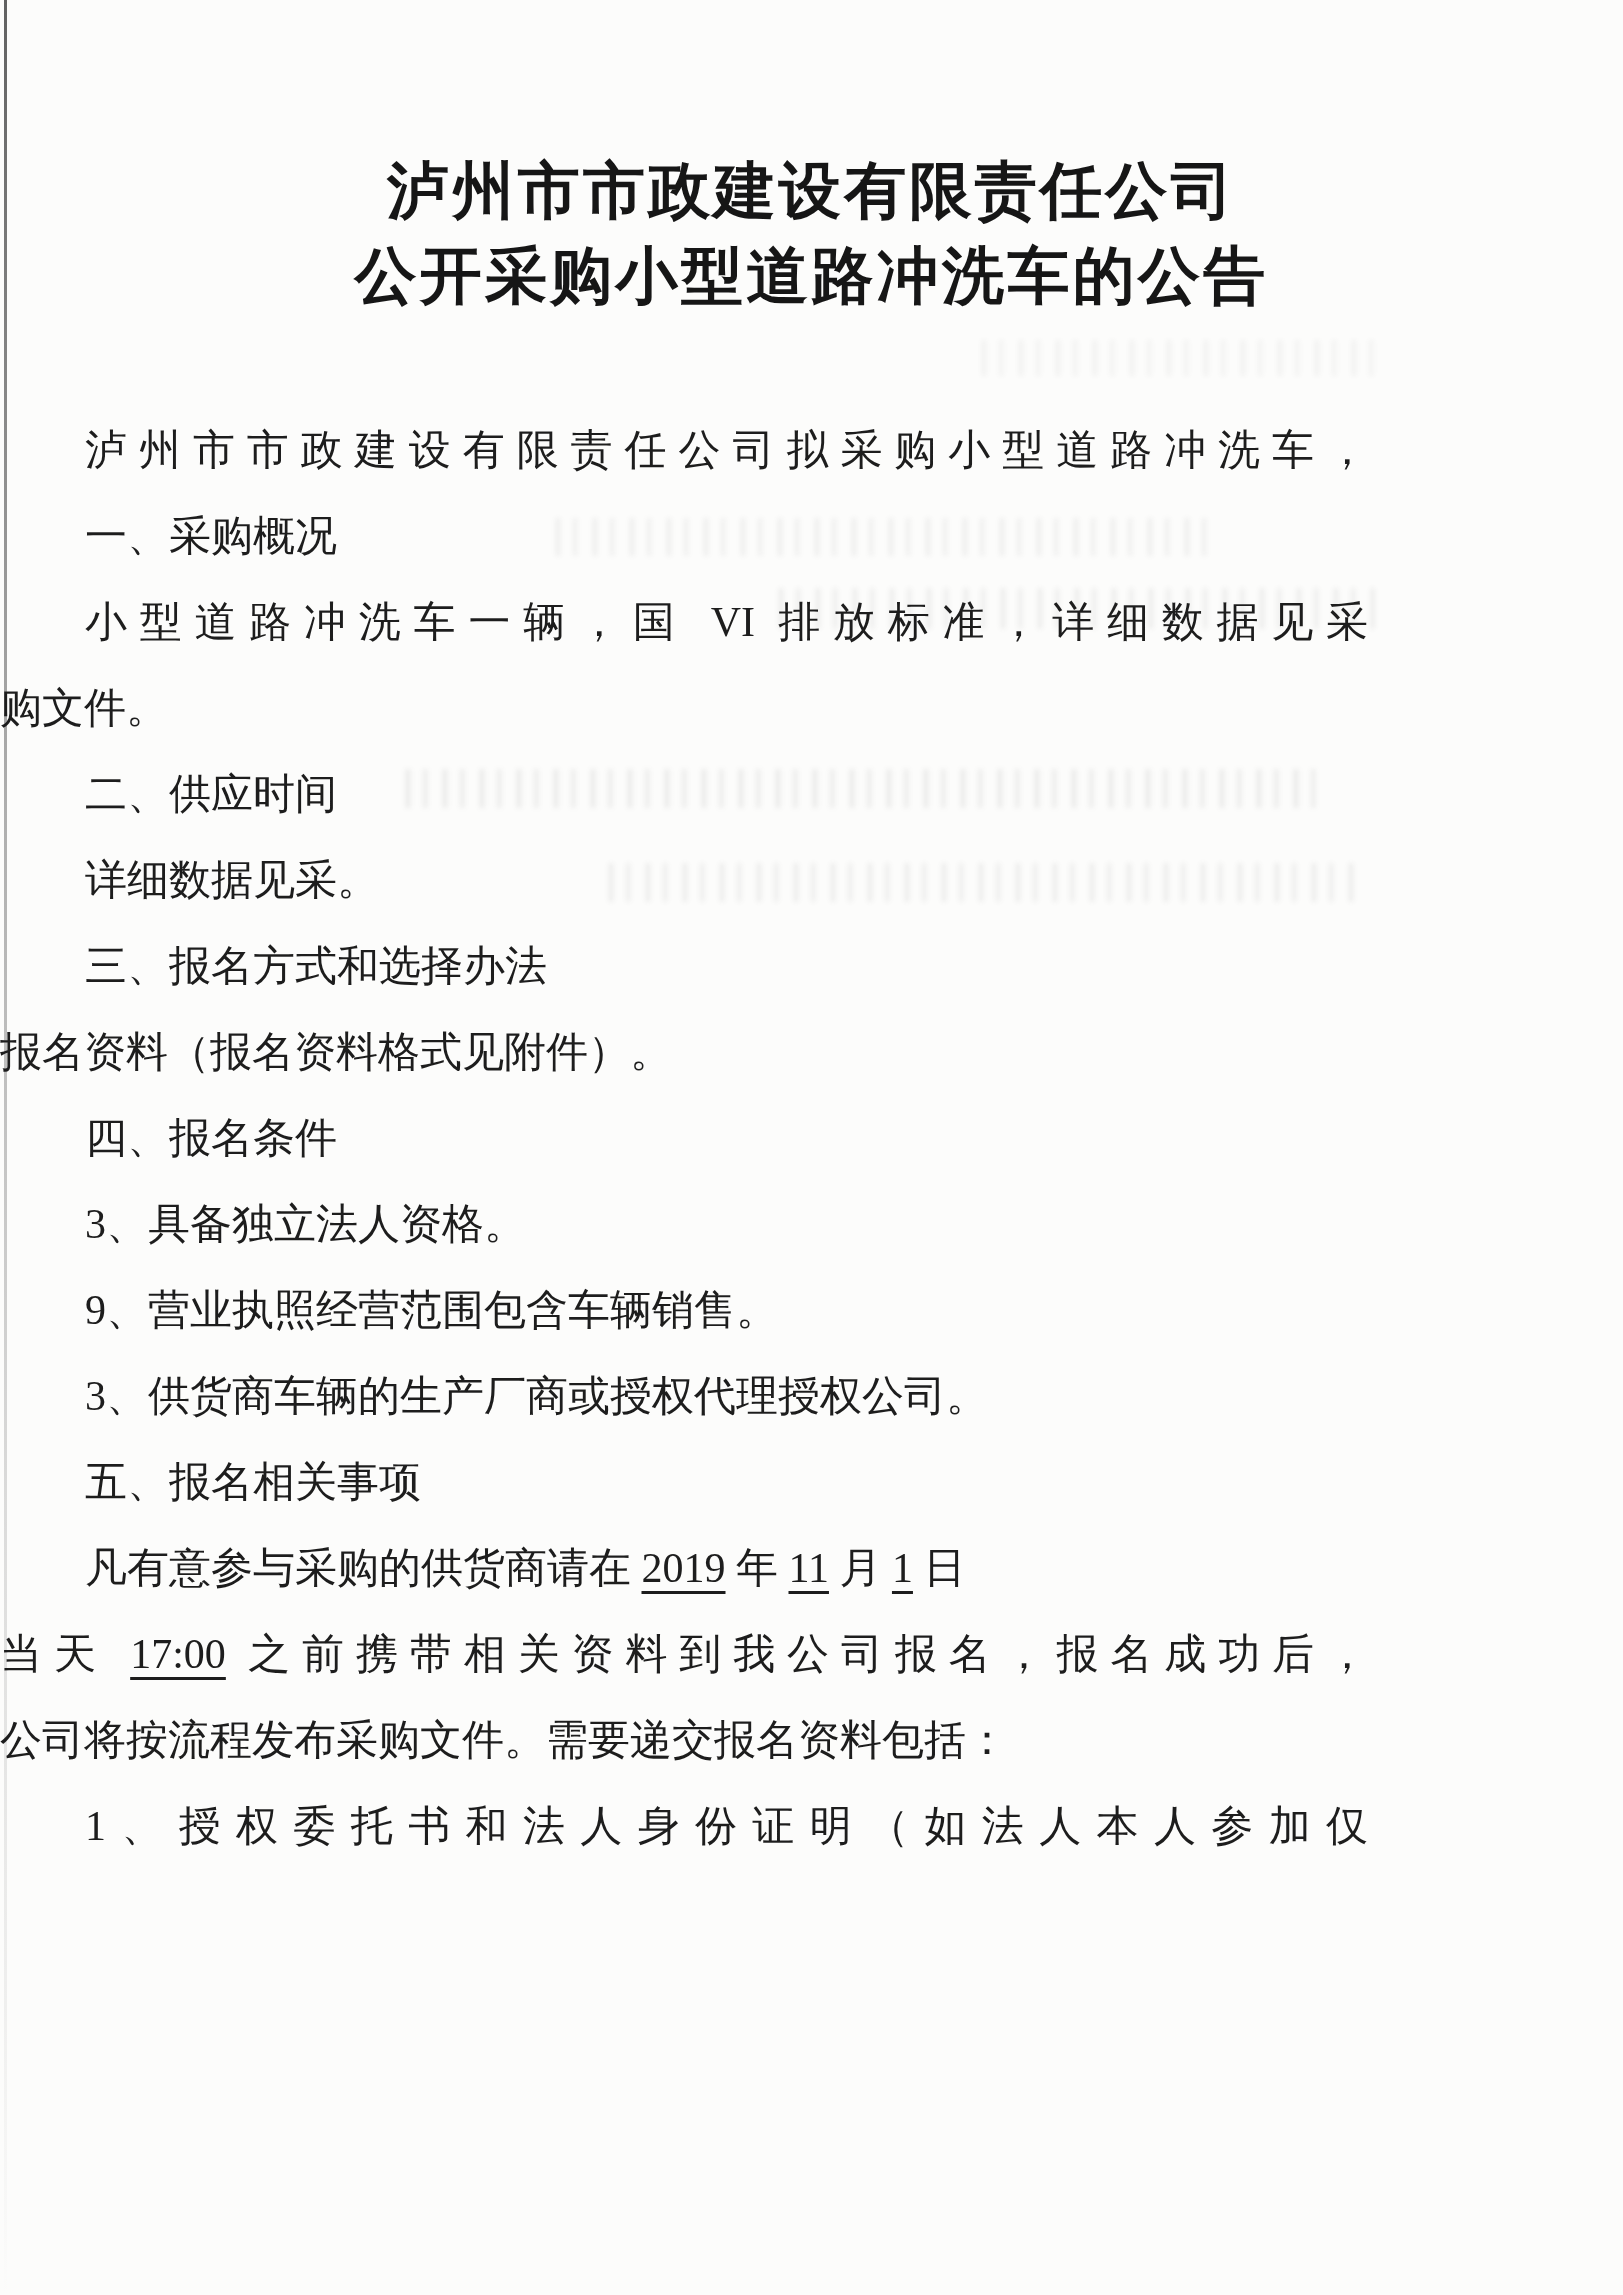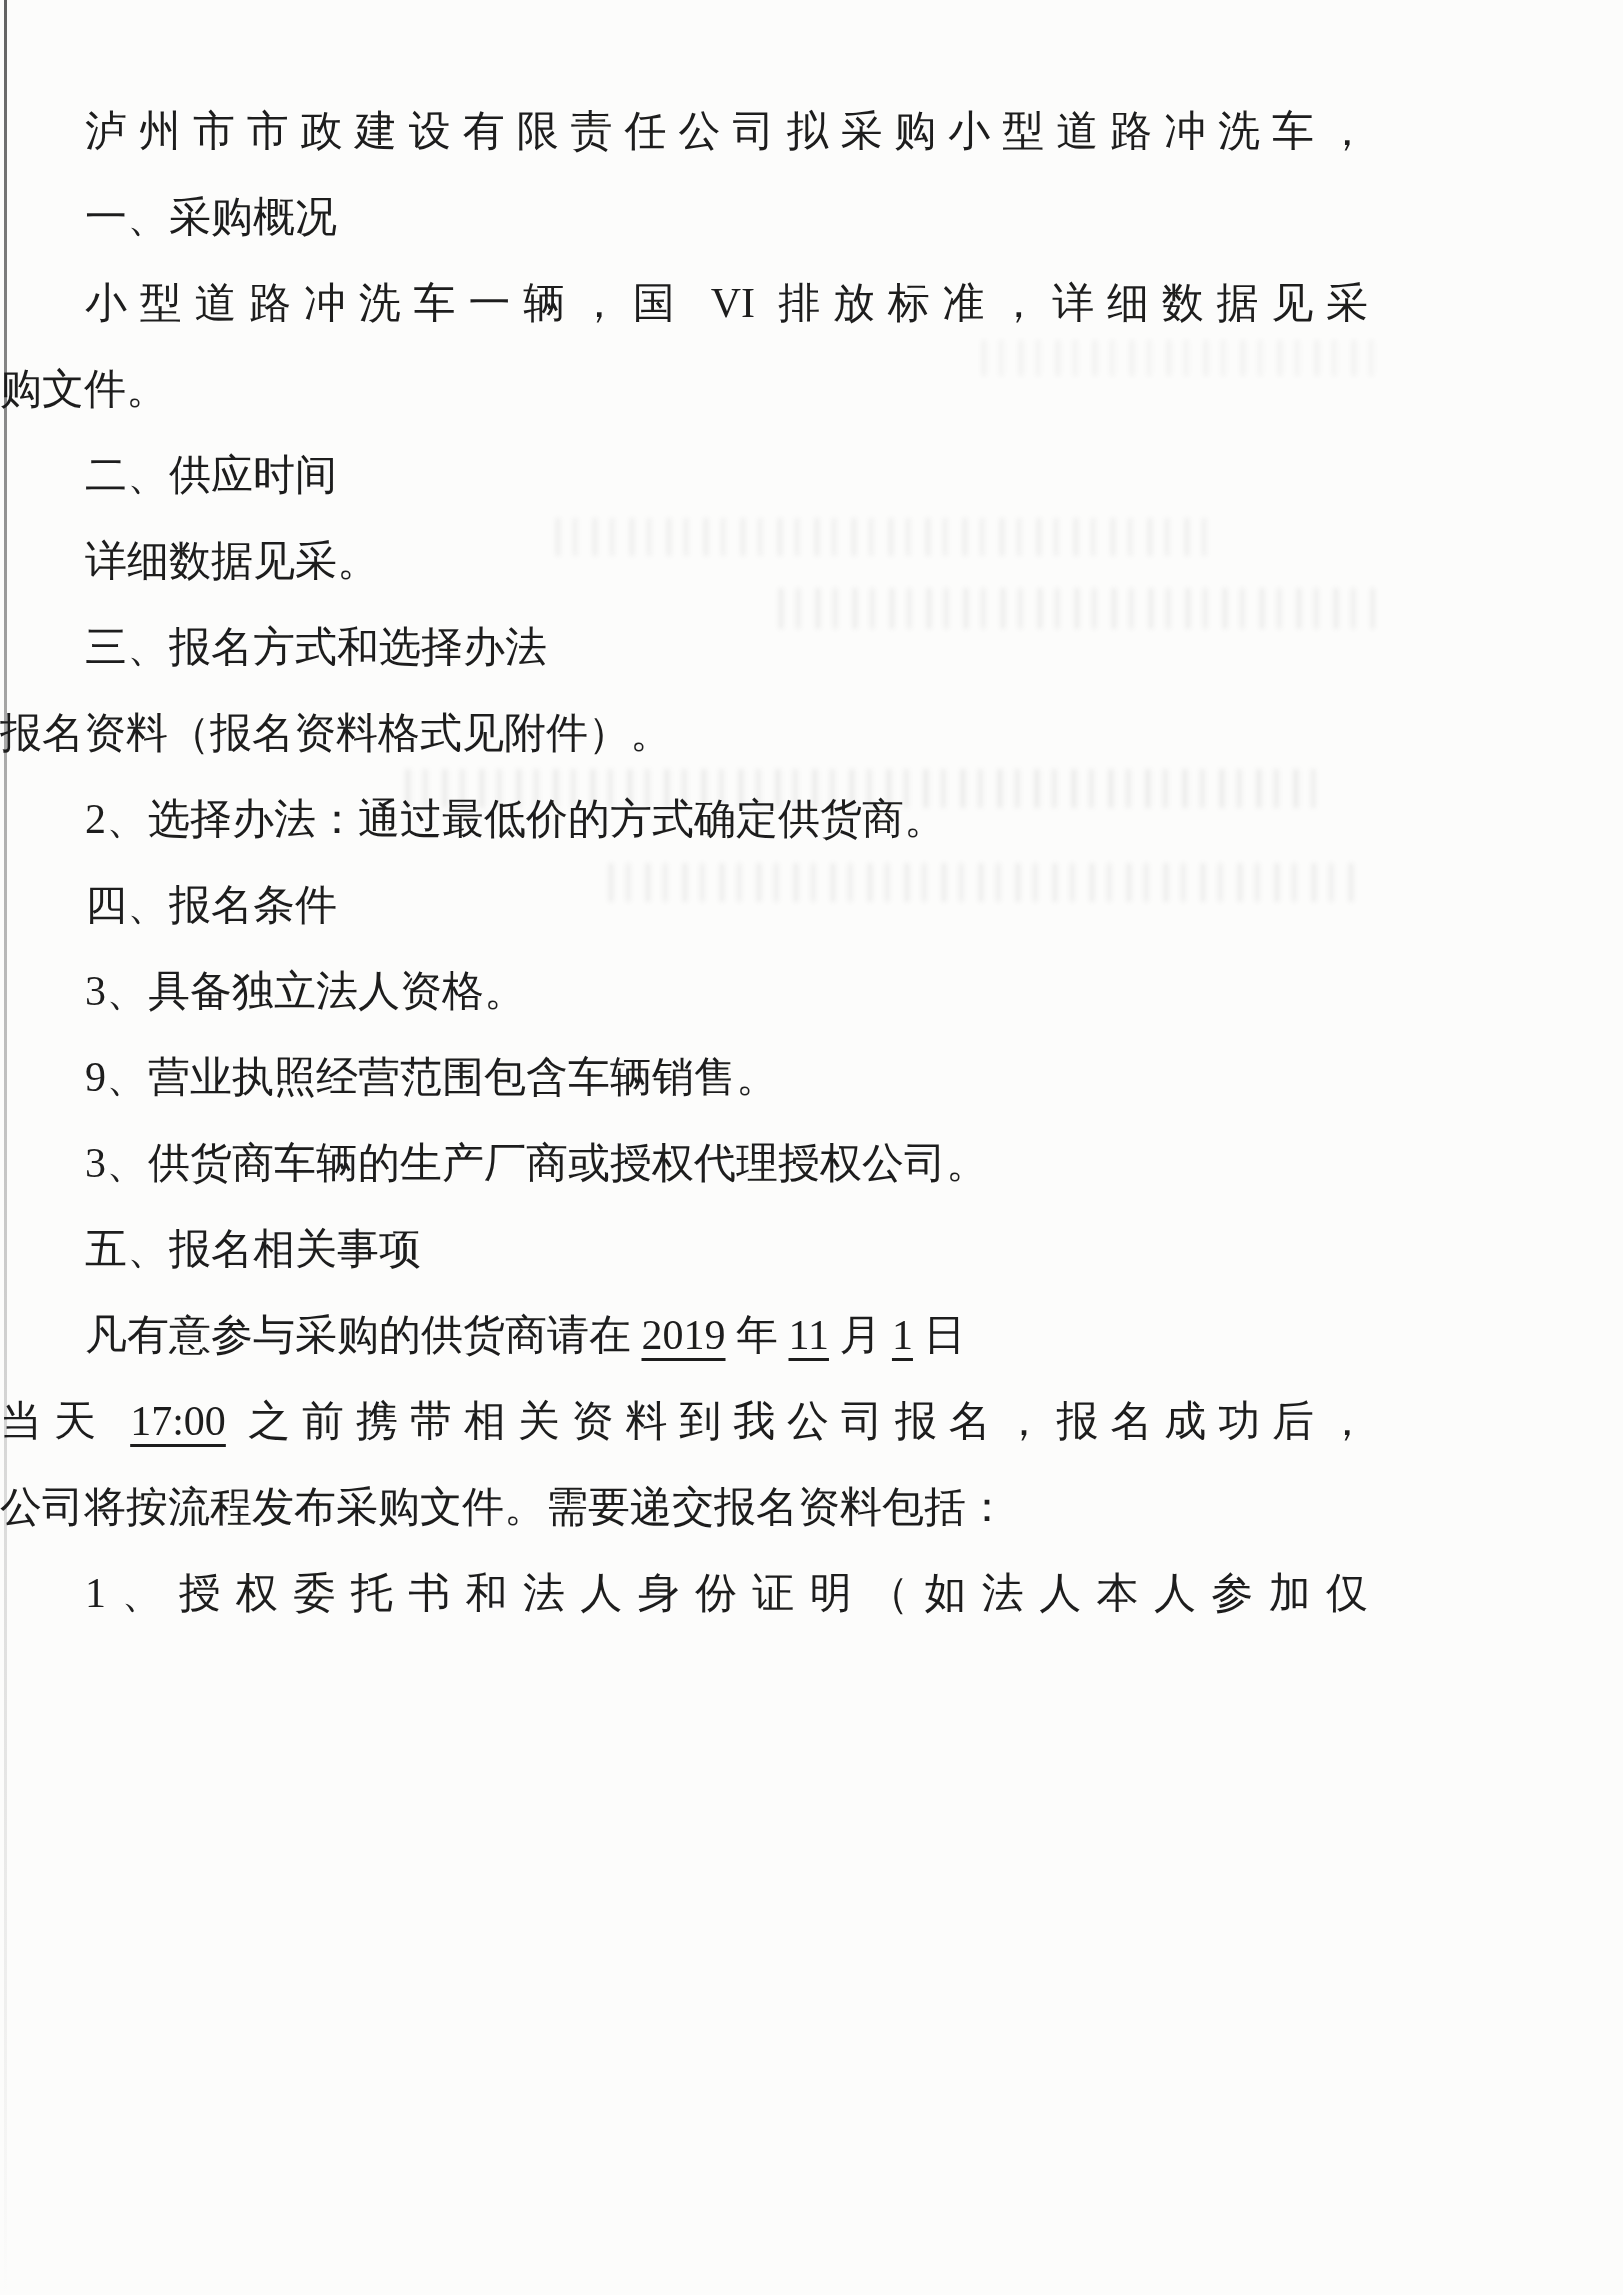--- a/index.html
+++ b/index.html
@@ -81,31 +81,34 @@
 
 <div class="page">
   <div class="scan-edge"></div>
 
   <div class="ghost g0"></div>
   <div class="ghost g1"></div>
   <div class="ghost g2"></div>
   <div class="ghost g3"></div>
   <div class="ghost g4"></div>
 
+  <div class="title-block">
+    <div class="title-line">泸州市市政建设有限责任公司</div>
+    <div class="title-line">公开采购小型道路冲洗车的公告</div>
+  </div>
 
   <div class="doc-body">
       <div class="line indent justify"><span>泸州市市政建设有限责任公司拟采购小型道路冲洗车，</span></div>
       <div class="line indent"><span>一、采购概况</span></div>
       <div class="line indent justify"><span>小型道路冲洗车一辆，国 VI 排放标准，详细数据见采</span></div>
       <div class="line"><span>购文件。</span></div>
       <div class="line indent"><span>二、供应时间</span></div>
       <div class="line indent"><span>详细数据见采。</span></div>
       <div class="line indent"><span>三、报名方式和选择办法</span></div>
       <div class="line"><span>报名资料（报名资料格式见附件）。</span></div>
-      <div class="line indent"><span>2、选择办法：通过最低价的方式确定供货商。</span></div>
       <div class="line indent"><span>四、报名条件</span></div>
       <div class="line indent"><span>3、具备独立法人资格。</span></div>
       <div class="line indent"><span>9、营业执照经营范围包含车辆销售。</span></div>
       <div class="line indent"><span>3、供货商车辆的生产厂商或授权代理授权公司。</span></div>
       <div class="line indent"><span>五、报名相关事项</span></div>
       <div class="line indent"><span>凡有意参与采购的供货商请在 </span><span class="u">2019</span><span> 年 </span><span class="u">11</span><span> 月 </span><span class="u">1</span><span> 日</span></div>
       <div class="line justify"><span>当天 </span><span class="u">17:00</span><span> 之前携带相关资料到我公司报名，报名成功后，</span></div>
       <div class="line"><span>公司将按流程发布采购文件。需要递交报名资料包括：</span></div>
       <div class="line indent justify"><span>1、授权委托书和法人身份证明（如法人本人参加仅</span></div>
     </div>

